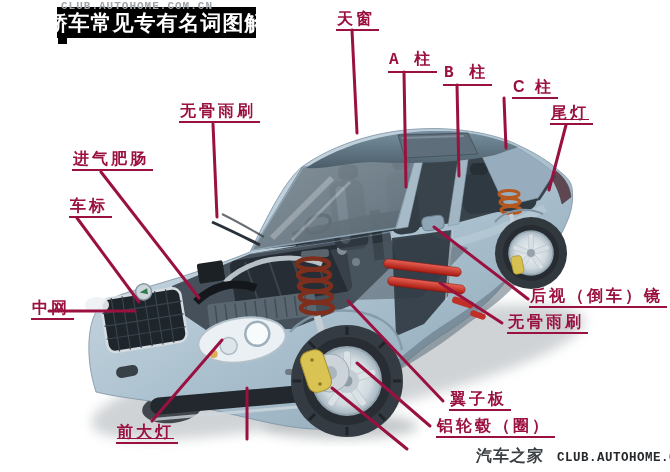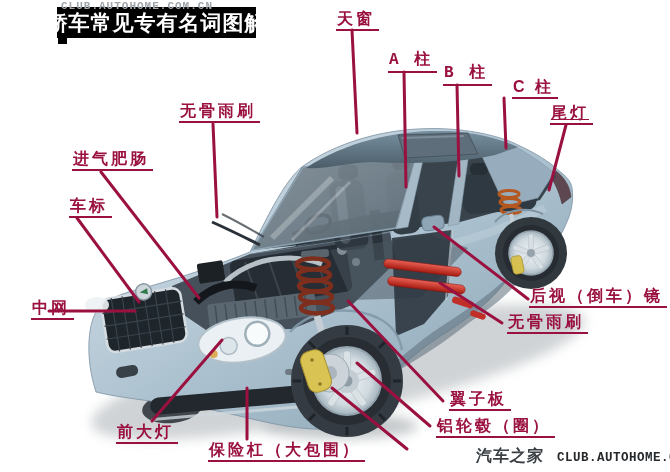--- a/index.html
+++ b/index.html
@@ -284,22 +284,21 @@
   <div id="labels">
       <div class="callout" style="left: 336px; top: 10px;">天窗</div>
       <div class="callout" style="left: 388px; top: 52px; font-family: Liberation Mono, monospace;">A 柱</div>
       <div class="callout" style="left: 443px; top: 65px; font-family: Liberation Mono, monospace;">B 柱</div>
       <div class="callout" style="left: 488px; top: 78px; margin-left: 24px;">C 柱</div>
       <div class="callout" style="left: 550px; top: 104px; text-decoration: underline;">尾灯</div>
       <div class="callout" style="left: 72px; top: 150px;">进气肥肠</div>
       <div class="callout" style="left: 179px; top: 102px;">无骨雨刷</div>
       <div class="callout" style="left: 56px; top: 197px; margin-left: 13px;">车标</div>
       <div class="callout" style="left: 7px; top: 299px; margin-left: 24px;">中网</div>
-      <div class="callout" style="left: 116px; top: 423px;">前大灯</div>
-      <div class="callout" style="left: 208px; top: 441px;">保险杠（大包围）</div>
+      <div class="callout" style="left: 116px; top: 423px; text-decoration: underline;">前大灯</div>
       <div class="callout" style="left: 436px; top: 417px;">铝轮毂（圈）</div>
       <div class="callout" style="left: 449px; top: 390px;">翼子板</div>
       <div class="callout" style="left: 507px; top: 313px;">无骨雨刷</div>
       <div class="callout" style="left: 529px; top: 287px;">后视（倒车）镜</div>
     </div>
 
   <div class="title-box">
     <span>轿车常见专有名词图解</span>
   </div>
   <div class="title-notch"></div>

